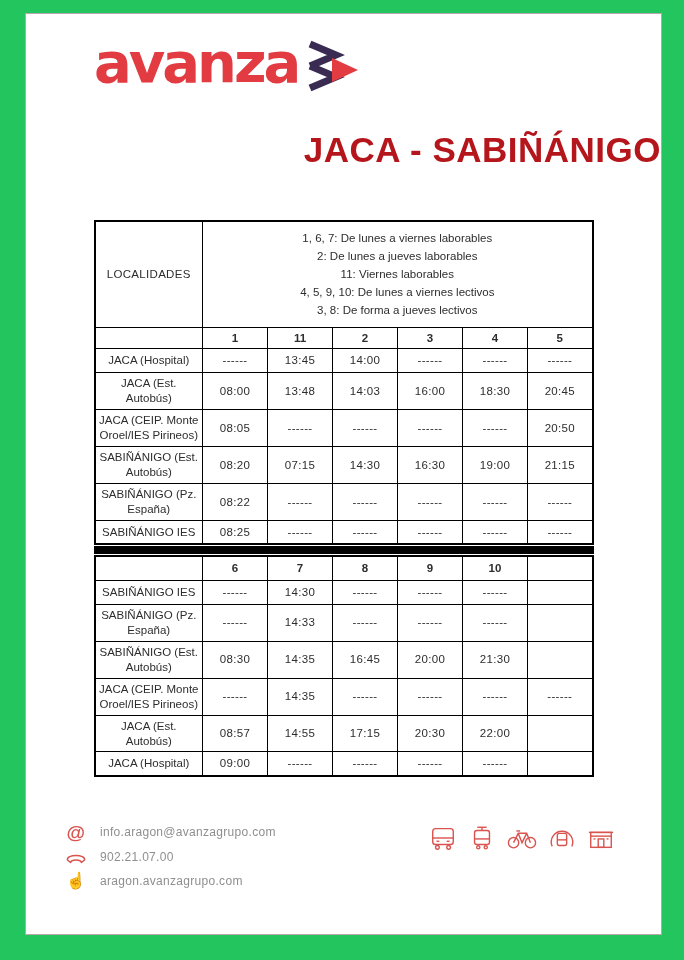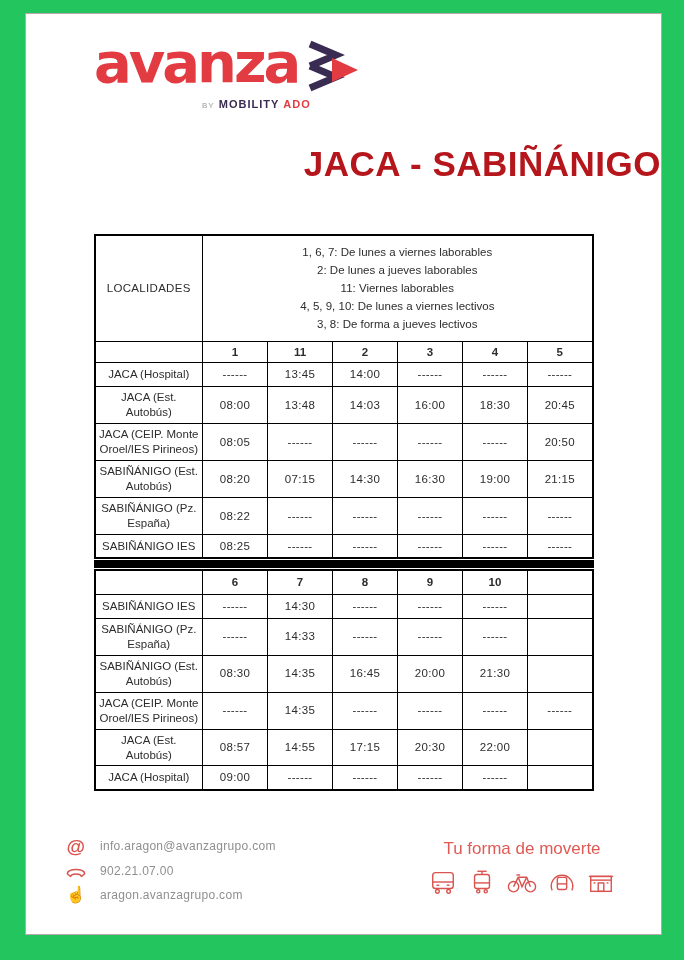--- a/index.html
+++ b/index.html
@@ -89,25 +89,20 @@
       <div class="logo-main">
         <span class="logo-text">avanza</span>
         <span class="logo-arrow">
           <svg width="62" height="52" viewBox="0 0 62 52">
             <polyline points="8,4 34,15 8,26" fill="none" stroke="#3a2b52" stroke-width="7"></polyline>
             <polyline points="8,26 34,37 8,48" fill="none" stroke="#3a2b52" stroke-width="7"></polyline>
             <polygon points="30,18 56,30 30,42" fill="#e23b42"></polygon>
           </svg>
         </span>
       </div>
-      <div class="logo-sub">
-        <span class="logo-by">BY</span>
-        <span class="logo-mobility">MOBILITY</span>
-        <span class="logo-ado">ADO</span>
-      </div>
     </div>
 
     <h1 class="title">JACA - SABIÑÁNIGO</h1>
 
     <div class="tablewrap">
       <table class="tt" id="t1">
         <colgroup>
           <col style="width:108px">
           <col style="width:65px">
             <col style="width:65px">
@@ -287,21 +282,20 @@
           </span>
           <span>902.21.07.00</span>
         </div>
         <div class="c-row">
           <span class="c-icon" style="font-size:16px;">☝</span>
           <span>aragon.avanzagrupo.com</span>
         </div>
       </div>
 
       <div class="right-block">
-        <div class="tagline">Tu forma de moverte</div>
         <div class="ticons">
           <span>
             <svg width="28" height="26" viewBox="0 0 30 26" fill="none" stroke="#d9534f" stroke-width="1.5">
               <rect x="4" y="3" width="22" height="17" rx="3"></rect>
               <line x1="4" y1="13" x2="26" y2="13"></line>
               <line x1="8" y1="16.5" x2="11" y2="16.5"></line>
                 <line x1="19" y1="16.5" x2="22" y2="16.5"></line>
               <circle cx="9" cy="23" r="2"></circle>
                 <circle cx="21" cy="23" r="2"></circle>
             </svg>

